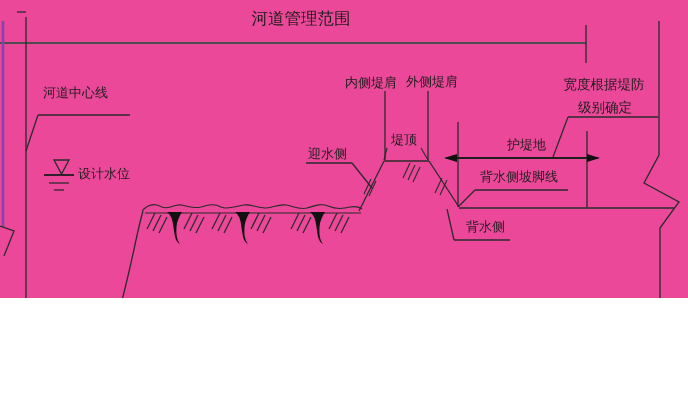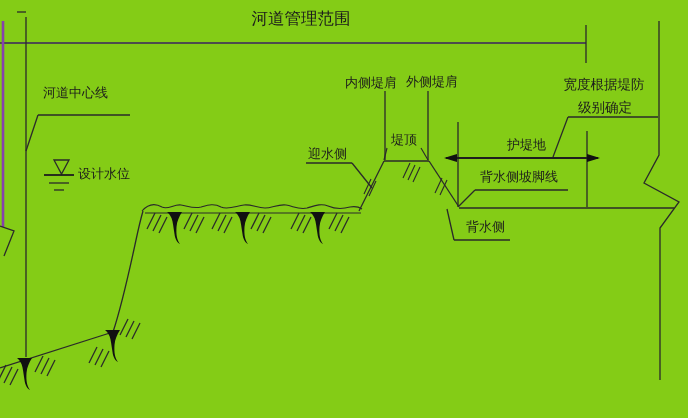--- a/index.html
+++ b/index.html
@@ -3,22 +3,22 @@
 <meta charset="utf-8">
 <style>
   html, body {
     margin: 0;
     padding: 0;
     background: #ffffff;
   }
   .stage {
     position: relative;
     width: 688px;
-    height: 418px;
-    background: #84cc16;
+    height: 298px;
+    background: #ec4899;
     overflow: hidden;
     font-family: "Liberation Serif", "DejaVu Serif", serif;
   }
   svg text {
     font-family: "Liberation Serif", "DejaVu Serif", serif;
     fill: #1c1c1c;
   }
   .lbl   { font-size: 13px; }
   .lbl-s { font-size: 13.5px; }
   .ttl   { font-size: 16.5px; }

